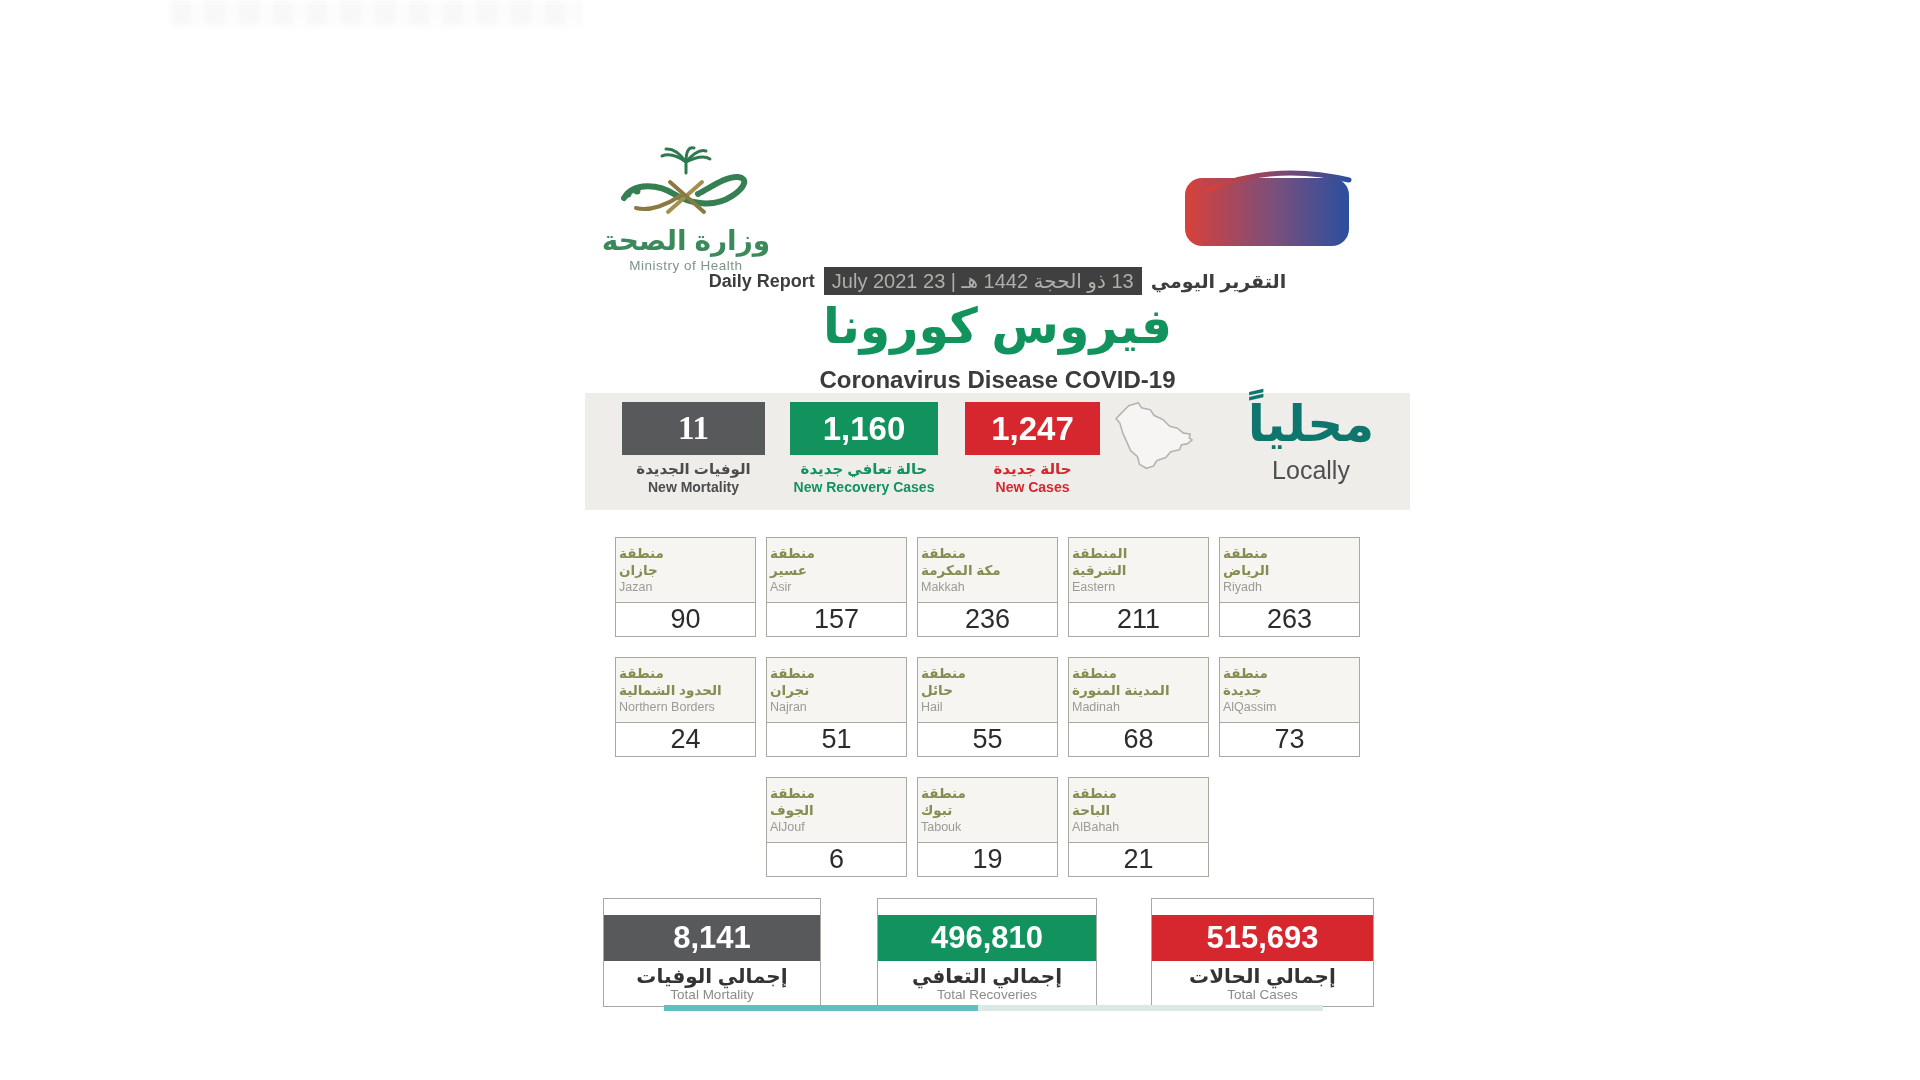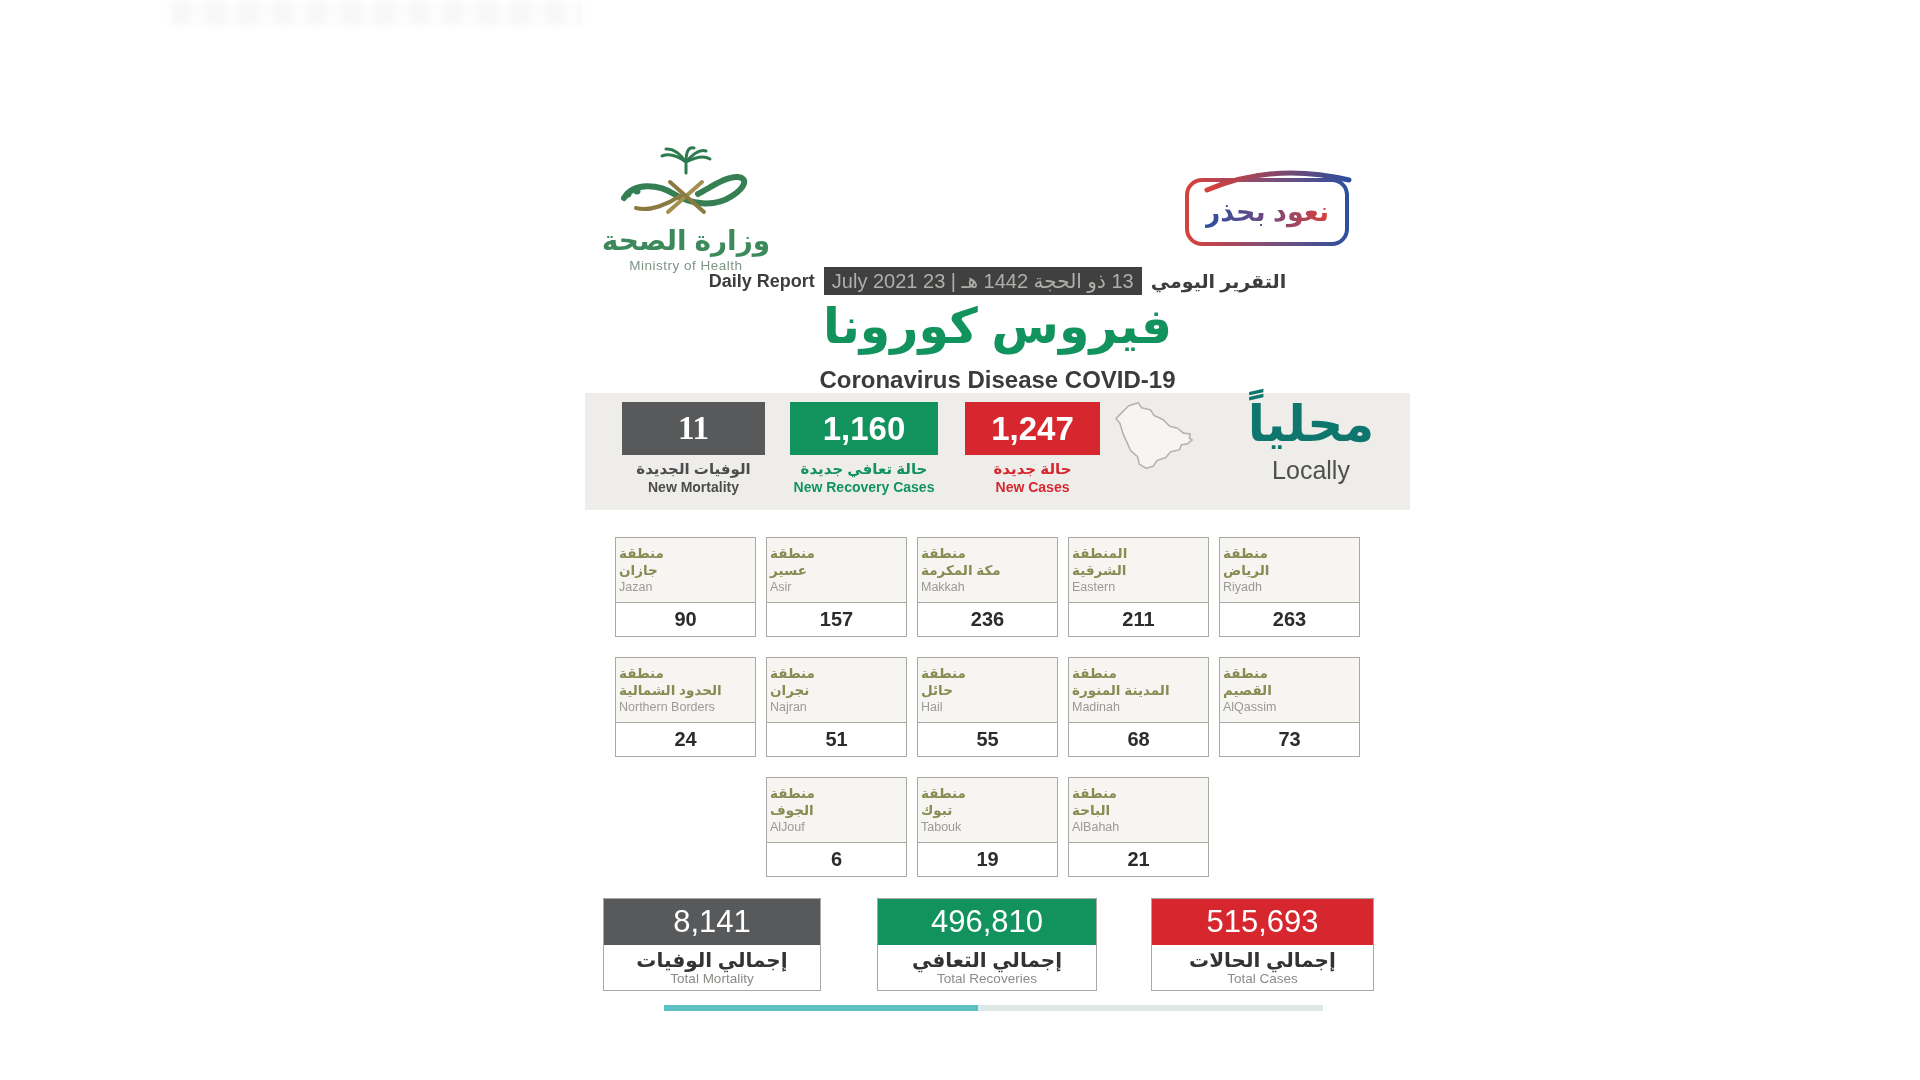--- a/index.html
+++ b/index.html
@@ -61,27 +61,27 @@
 
   
   .grid { position:absolute; left:615px; top:537px; display:grid;
           grid-template-columns:repeat(5,141px); grid-auto-rows:100px; column-gap:10px; row-gap:20px; }
   .rcard { border:1px solid #a9a8a3; background:#f6f5f1; display:flex; flex-direction:column; }
   .rcard .hd { flex:1; display:flex; flex-direction:column; align-items:flex-start; justify-content:center; padding:2px 3px; }
   .rcard .a1,.rcard .a2 { font-size:13.5px; font-weight:bold; color:#878c52; direction:rtl; line-height:17px; }
   .rcard .re { font-size:12.5px; color:#9b9a96; line-height:15px; margin-top:1px; }
   .rcard .num { height:34px; background:#ffffff; border-top:1px solid #a9a8a3;
           display:flex; align-items:center; justify-content:center;
-          font-size:20px; font-weight:bold; color:#2c2c2c; }
+          font-size:27px; font-weight:normal; color:#2c2c2c; }
   .pos-c2 { grid-column:2; } .pos-c3 { grid-column:3; } .pos-c4 { grid-column:4; }
 
   
   .total { position:absolute; top:898px; border:1px solid #a9a8a3; background:#ffffff; }
   .total .hd { height:46px; display:flex; align-items:center; justify-content:center;
-          color:#ffffff; font-size:31px; font-weight:normal; }
+          color:#ffffff; font-size:31px; font-weight:bold;margin-top:16px; }
   .total .bd { height:45px; display:flex; flex-direction:column; align-items:center; justify-content:center; }
   .total .ar { font-size:20px; font-weight:bold; color:#333333; direction:rtl; line-height:22px; }
   .total .en { font-size:13.5px; color:#8b8b88; line-height:16px; }
   .total.t1 { left:603px; width:218px; } .total.t1 .hd { background:#58595b; }
   .total.t2 { left:877px; width:220px; } .total.t2 .hd { background:#12935d; }
   .total.t3 { left:1151px; width:223px; } .total.t3 .hd { background:#d7272e; }
 
   .uline { position:absolute; top:1005px; height:6px; }
   .uline.left { left:664px; width:314px; background:#5fc0c1; }
   .uline.right { left:978px; width:345px; background:#dbe8e6; }
@@ -110,23 +110,20 @@
         <path d="M64 36 L98 66" stroke="#8a7a42" stroke-width="4"></path>
         <circle cx="22" cy="48" r="3.5" fill="#357f53" stroke="none"></circle>
         <circle cx="31" cy="45" r="3.5" fill="#357f53" stroke="none"></circle>
       </g>
     </svg>
     <div class="ar">وزارة الصحة</div>
     <div class="en">Ministry of Health</div>
   </div>
 
   <div class="badge">
-    <div class="badge-inner">
-      <span class="badge-text">نعود بحذر</span>
-    </div>
     <svg class="badge-swoosh" width="150" height="26" viewBox="0 0 150 26">
       <defs>
           <linearGradient id="sw" x1="0" y1="0" x2="1" y2="0">
         <stop offset="0" stop-color="#d8413a"></stop>
             <stop offset="1" stop-color="#2b4f9e"></stop>
       </linearGradient>
         </defs>
       <path d="M4 22 Q70 -6 146 12" stroke="url(#sw)" stroke-width="5" fill="none" stroke-linecap="round"></path>
     </svg>
   </div>
@@ -243,21 +240,21 @@
       <div class="hd">
           <span class="a1">منطقة</span>
           <span class="a2">المدينة المنورة</span>
           <span class="re">Madinah</span>
         </div>
       <div class="num">68</div>
     </div>
     <div class="rcard">
       <div class="hd">
           <span class="a1">منطقة</span>
-          <span class="a2">القصيم</span>
+          <span class="a2">جديدة</span>
           <span class="re">AlQassim</span>
         </div>
       <div class="num">73</div>
     </div>
 
     <div class="rcard pos-c2">
       <div class="hd">
           <span class="a1">منطقة</span>
           <span class="a2">الجوف</span>
           <span class="re">AlJouf</span>

